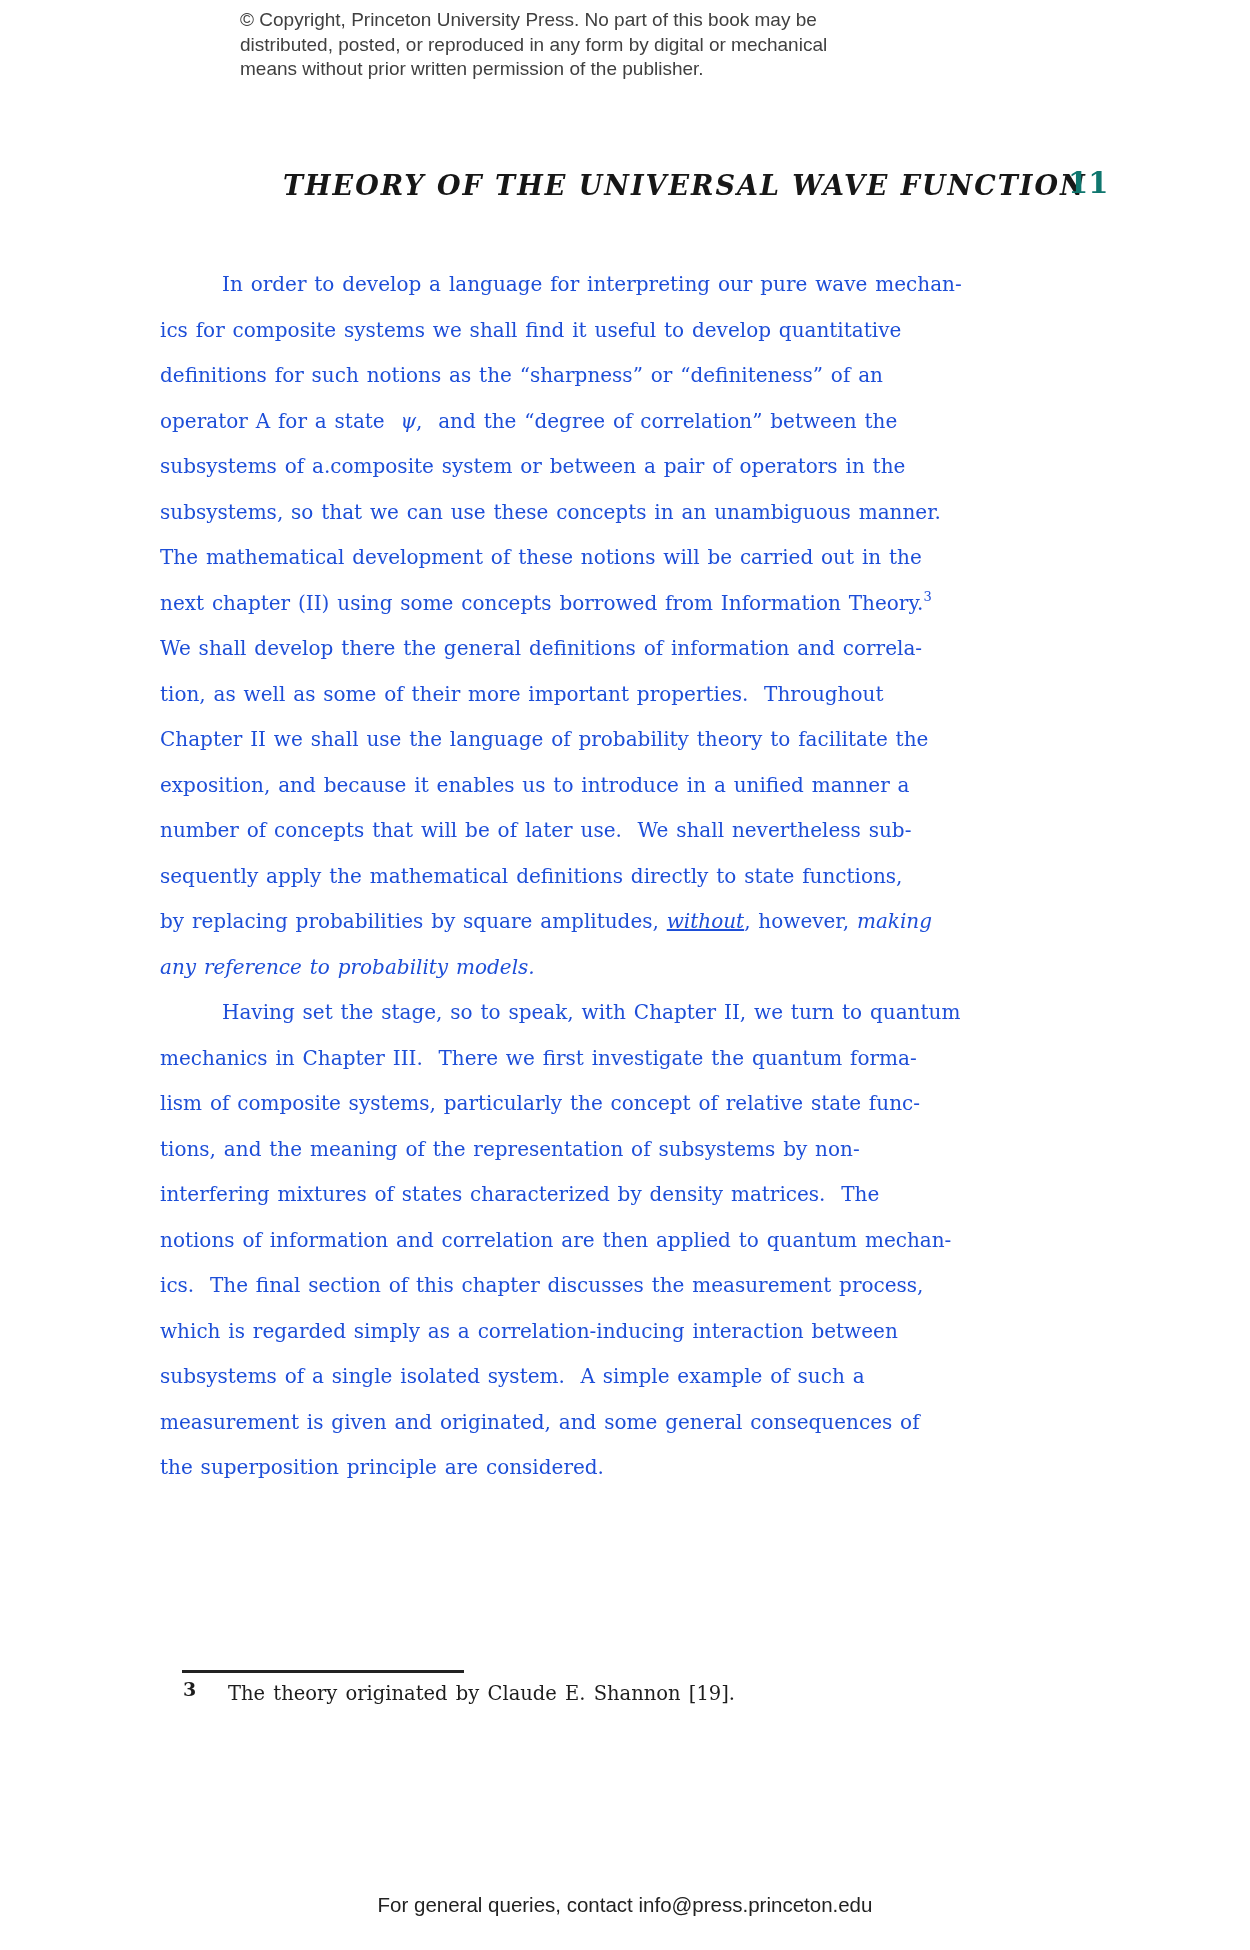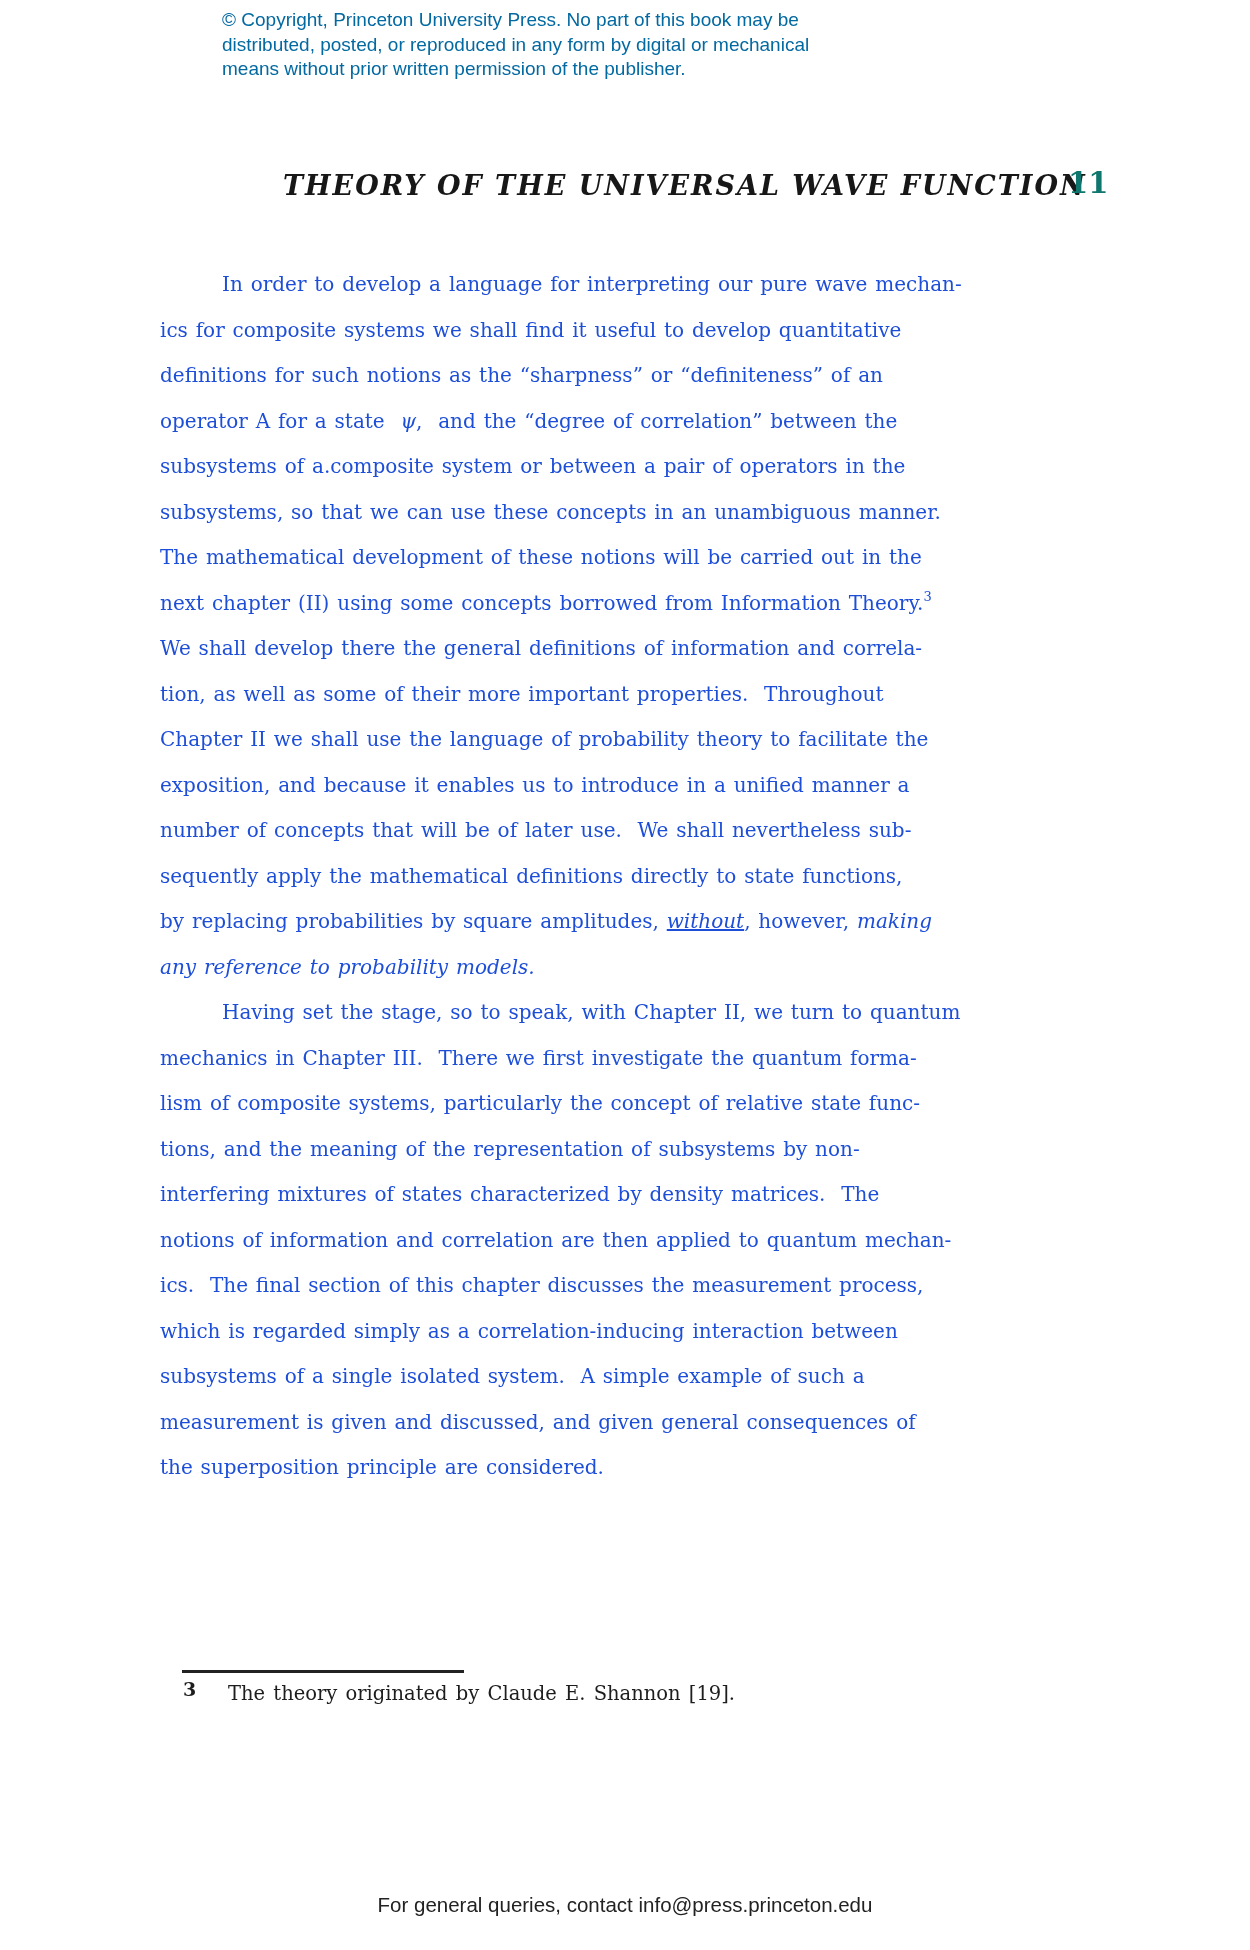--- a/index.html
+++ b/index.html
@@ -9,26 +9,26 @@
     height: 1950px;
     margin: 0 auto;
     background: #ffffff;
     color: #1c1c1c;
     overflow: hidden;
   }
 
   
   .copyright {
     position: absolute;
-    left: 222px;
+    left: 240px;
     top: 8px;
     font-family: "Liberation Sans", sans-serif;
     font-size: 19px;
     line-height: 24.5px;
-    color: #0369a1;
+    color: #404040;
   }
 
   
   .runhead-title {
     position: absolute;
     left: 283px;
     top: 170px;
     font-family: "DejaVu Serif", serif;
     font-style: italic;
     font-weight: 600;
@@ -144,21 +144,21 @@
       <div class="bline"><span style="font-style: italic;">any reference to probability models.</span></div>
       <div class="bline indent"><span>Having set the stage, so to speak, with Chapter II, we turn to quantum</span></div>
       <div class="bline"><span>mechanics in Chapter III.  There we first investigate the quantum forma-</span></div>
       <div class="bline"><span>lism of composite systems, particularly the concept of relative state func-</span></div>
       <div class="bline"><span>tions, and the meaning of the representation of subsystems by non-</span></div>
       <div class="bline"><span>interfering mixtures of states characterized by density matrices.  The</span></div>
       <div class="bline"><span>notions of information and correlation are then applied to quantum mechan-</span></div>
       <div class="bline"><span>ics.  The final section of this chapter discusses the measurement process,</span></div>
       <div class="bline"><span>which is regarded simply as a correlation-inducing interaction between</span></div>
       <div class="bline"><span>subsystems of a single isolated system.  A simple example of such a</span></div>
-      <div class="bline"><span>measurement is given and discussed, and given general consequences of</span></div>
+      <div class="bline"><span>measurement is given and originated, and some general consequences of</span></div>
       <div class="bline"><span>the superposition principle are considered.</span></div>
     </div>
 
   <div class="footnote-rule"></div>
 
   <div class="footnote-marker">3</div>
 
   <div class="footnote-text">The theory originated by Claude E. Shannon [19].</div>
 
   <div class="footer">For general queries, contact info@press.princeton.edu</div>

